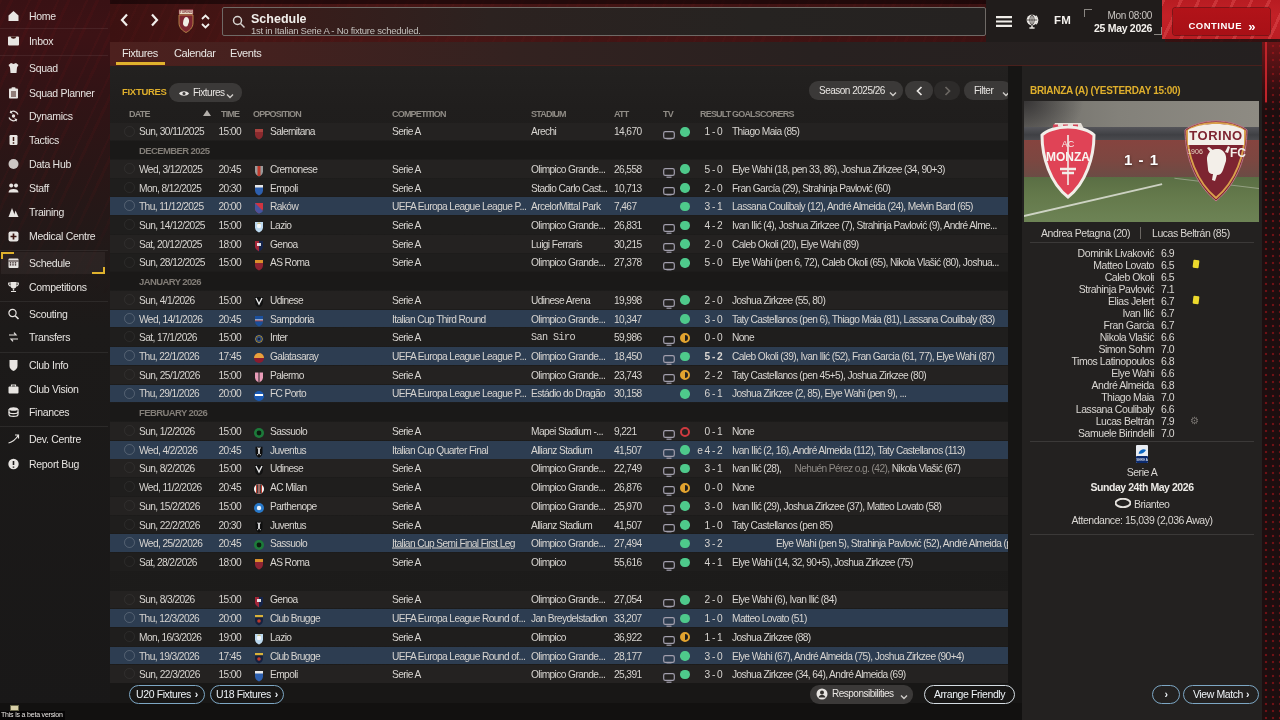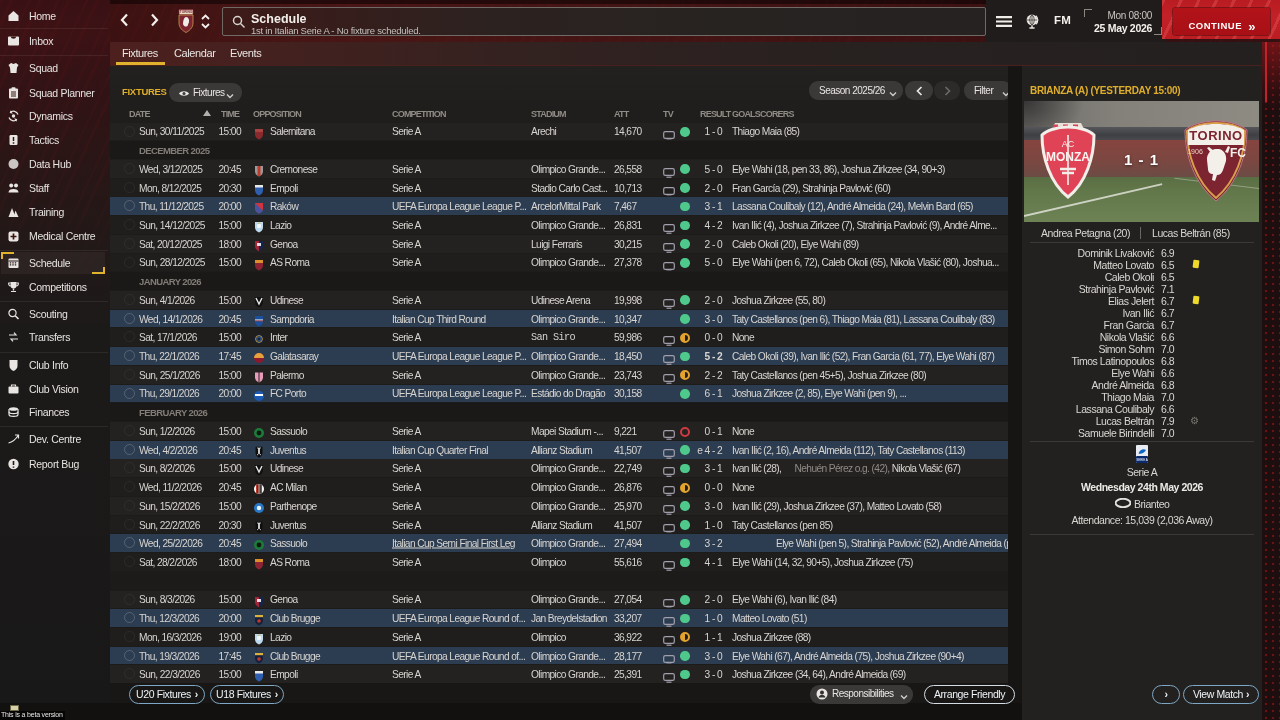--- a/index.html
+++ b/index.html
@@ -947,21 +947,21 @@
 <div class="rtxt" style="left:0;top:361.25px;width:132px;text-align:right;">Samuele Birindelli</div>
 <div class="rtxt" style="left:139px;top:361.25px;">7.0</div>
 <div class="sep" style="top:375px;"></div>
 <svg class="abs" style="left:114px;top:379px;" width="12" height="18" viewBox="0 0 12 18">
 <rect x="0" y="0" width="12" height="18" rx="1" fill="#e8ecf2"></rect>
 <rect x="0" y="11" width="12" height="7" rx="1" fill="#0a2a6e"></rect>
 <path d="M2.5 8.5 C4 4 8 3.5 10 5 C8.5 8 5 9.5 2.5 8.5 Z" fill="#0a66c2"></path>
 <text x="6" y="16" font-size="3" fill="#fff" text-anchor="middle">SERIE A</text>
       </svg>
 <div class="rtxt" style="left:0;top:400px;width:240px;text-align:center;">Serie A</div>
-<div class="rtxt" style="left:0;top:415px;width:240px;text-align:center;font-weight:bold;color:#eceae6;">Wednesday 24th May 2026</div>
+<div class="rtxt" style="left:0;top:415px;width:240px;text-align:center;font-weight:bold;color:#eceae6;">Sunday 24th May 2026</div>
 <svg class="abs" style="left:93px;top:432px;" width="16" height="10" viewBox="0 0 16 10">
         <ellipse cx="8" cy="5" rx="7.5" ry="4.2" fill="none" stroke="#e2dfdb" stroke-width="2"></ellipse>
       </svg>
 <div class="rtxt" style="left:112px;top:432px;">Brianteo</div>
 <div class="rtxt" style="left:0;top:448px;width:240px;text-align:center;">Attendance: 15,039 (2,036 Away)</div>
 <div class="sep" style="top:468px;"></div>
 </div>
 <div id="redstrip" class="abs">
 <div class="abs" style="left:0;top:0;width:18px;height:678px;background:repeating-radial-gradient(circle at 4px 4px, #6e1115 0 1.2px, transparent 1.6px 100%); background-size:7px 7px;"></div>
 <div class="abs" style="left:0;top:0;width:18px;height:70px;background:linear-gradient(180deg,rgba(180,25,30,0.55),rgba(120,18,22,0.2) 70%,transparent);"></div>

